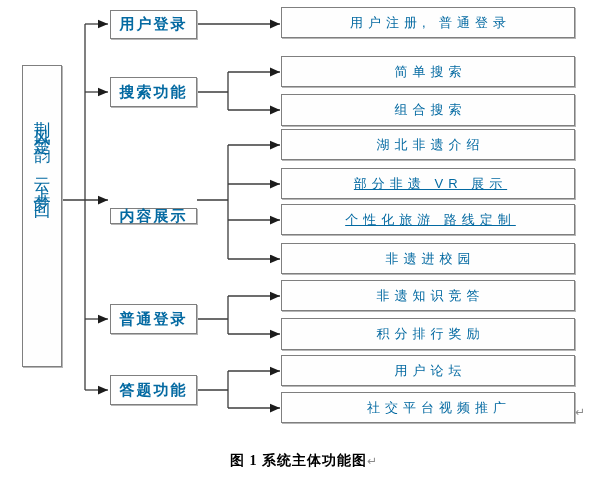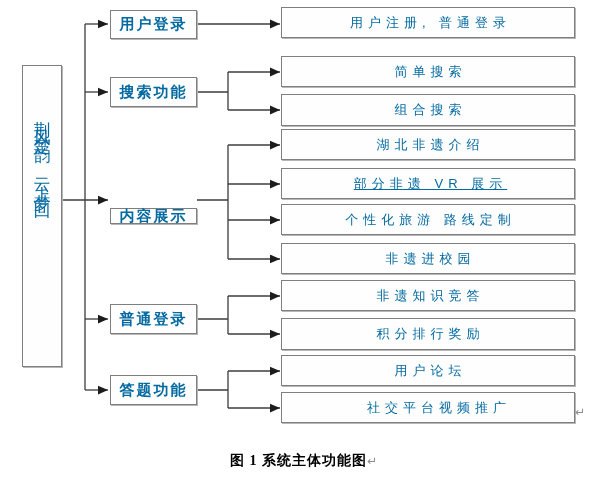--- a/index.html
+++ b/index.html
@@ -39,21 +39,21 @@
   .mid-login{top:10px;height:29px;}
   .mid-search{top:77px;}
   .mid-content{top:180px;height:16px;margin-top:28px;}
   .mid-quiz{top:304px;}
   .mid-interact{top:375px;}
   .leaf-0{top:7px;}
   .leaf-1{top:56px;}
   .leaf-2{top:94px;height:32px;}
   .leaf-3{top:129px;}
   .leaf-4{top:168px;text-decoration:underline;}
-  .leaf-5{top:204px;}
+  .leaf-5{top:204px;text-decoration:underline;}
   .leaf-6{top:243px;}
   .leaf-7{top:280px;}
   .leaf-8{top:318px;height:32px;}
   .leaf-9{top:355px;}
   .leaf-10{top:392px;padding-left:17px;}
   .br-mark{
     position:absolute;left:575px;top:405px;
     color:#8c8c8c;font-size:12px;line-height:14px;
     font-family:"DejaVu Sans",sans-serif;
   }

